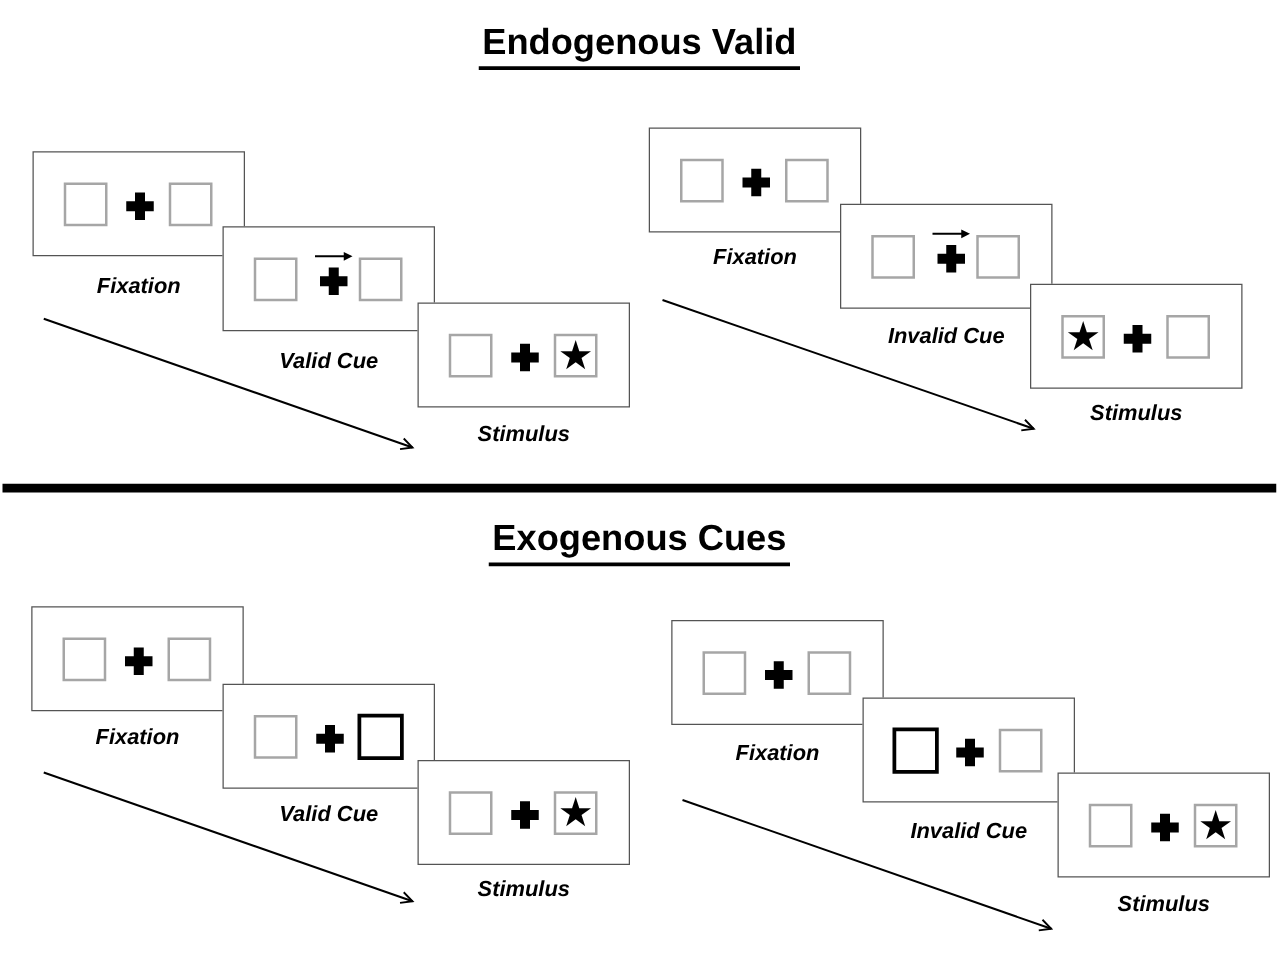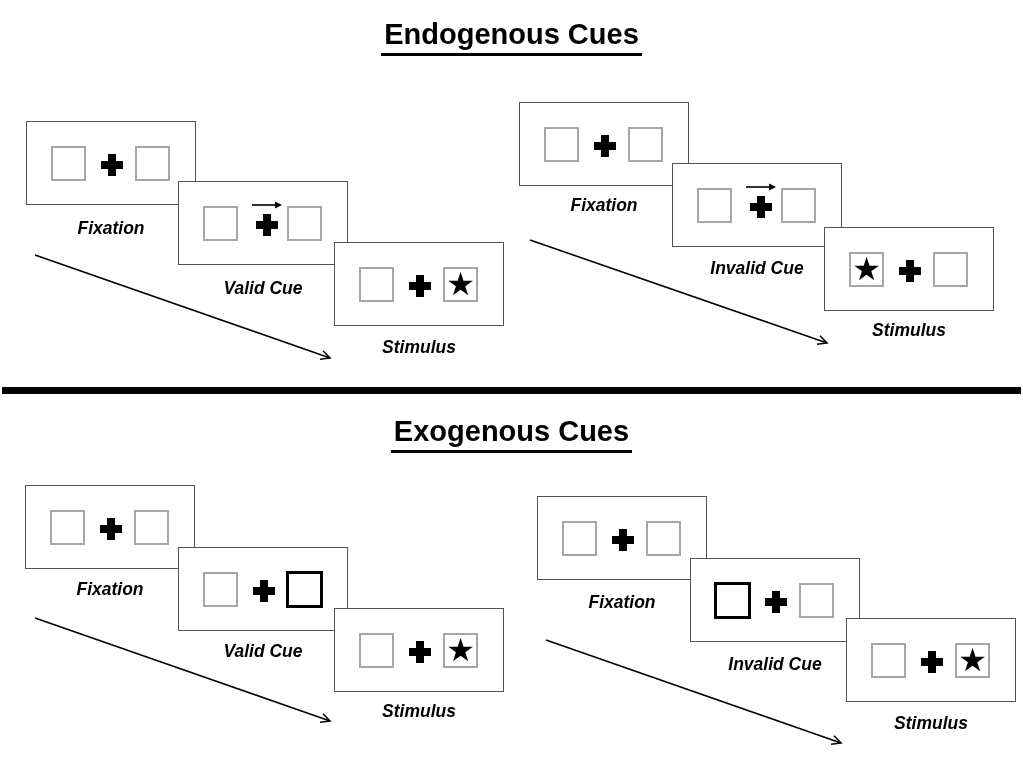--- a/index.html
+++ b/index.html
@@ -40,21 +40,21 @@
     position:absolute;width:170px;text-align:center;
     font-size:17.5px;font-weight:bold;line-height:23px;white-space:nowrap;font-style:italic;
   }
 </style>
 </head>
 <body>
 
 <div class="slide">
 
   <div class="sec-title title-endo">
-    <span>Endogenous Cues</span>
+    <span>Endogenous Valid</span>
   </div>
   <div class="sec-title title-exo">
     <span>Exogenous Cues</span>
   </div>
 
   <div class="divider"></div>
 
   <svg class="arrows" width="1023" height="767" viewBox="0 0 1023 767">
     <defs>
       <marker id="ah" markerWidth="14" markerHeight="12" refX="10" refY="5.5" orient="auto" markerUnits="userSpaceOnUse">

